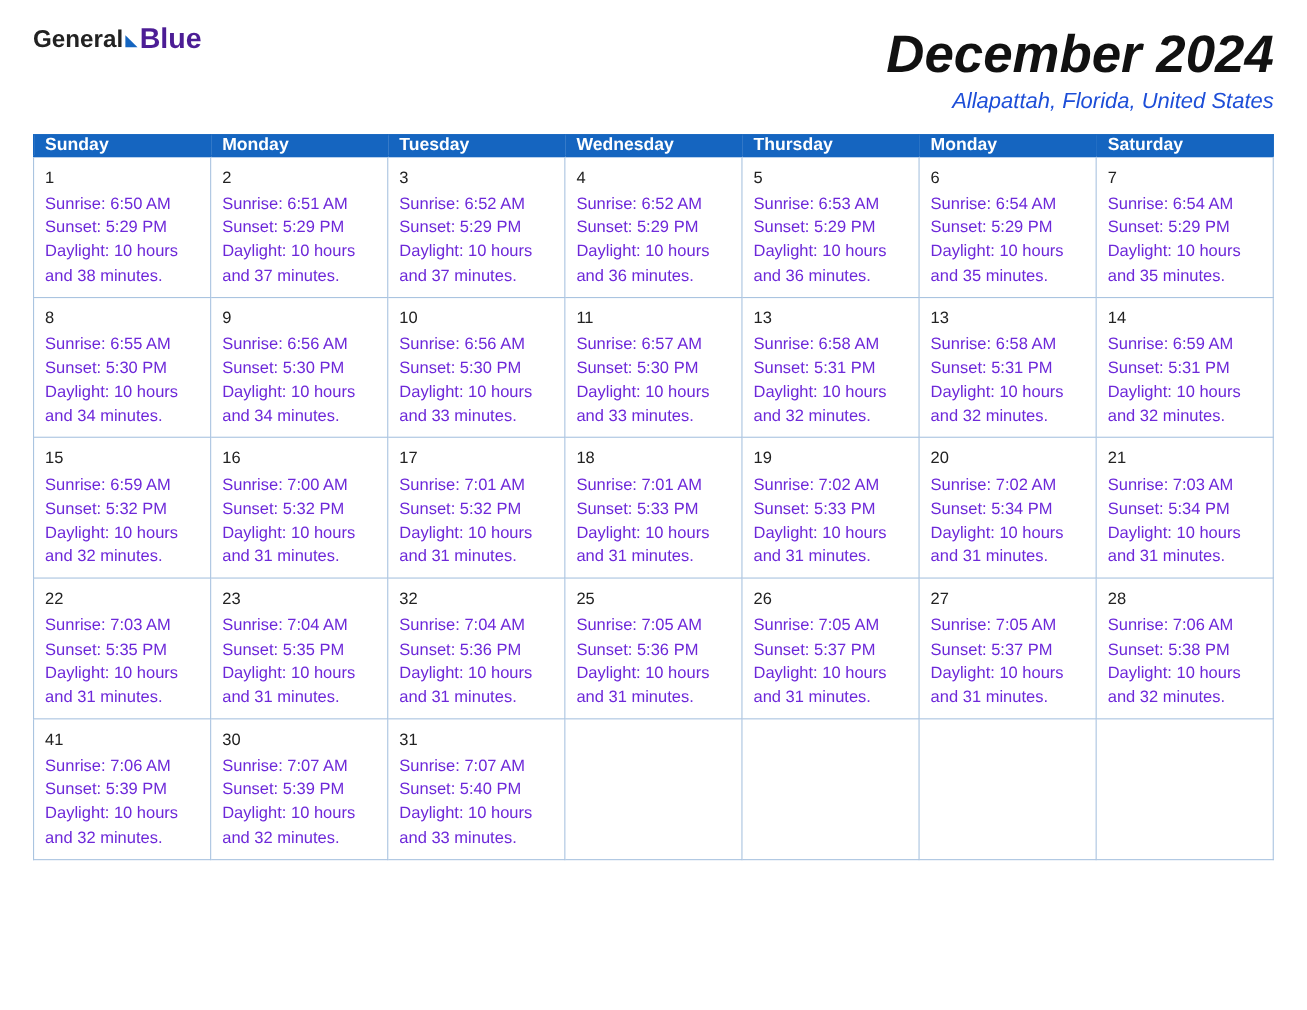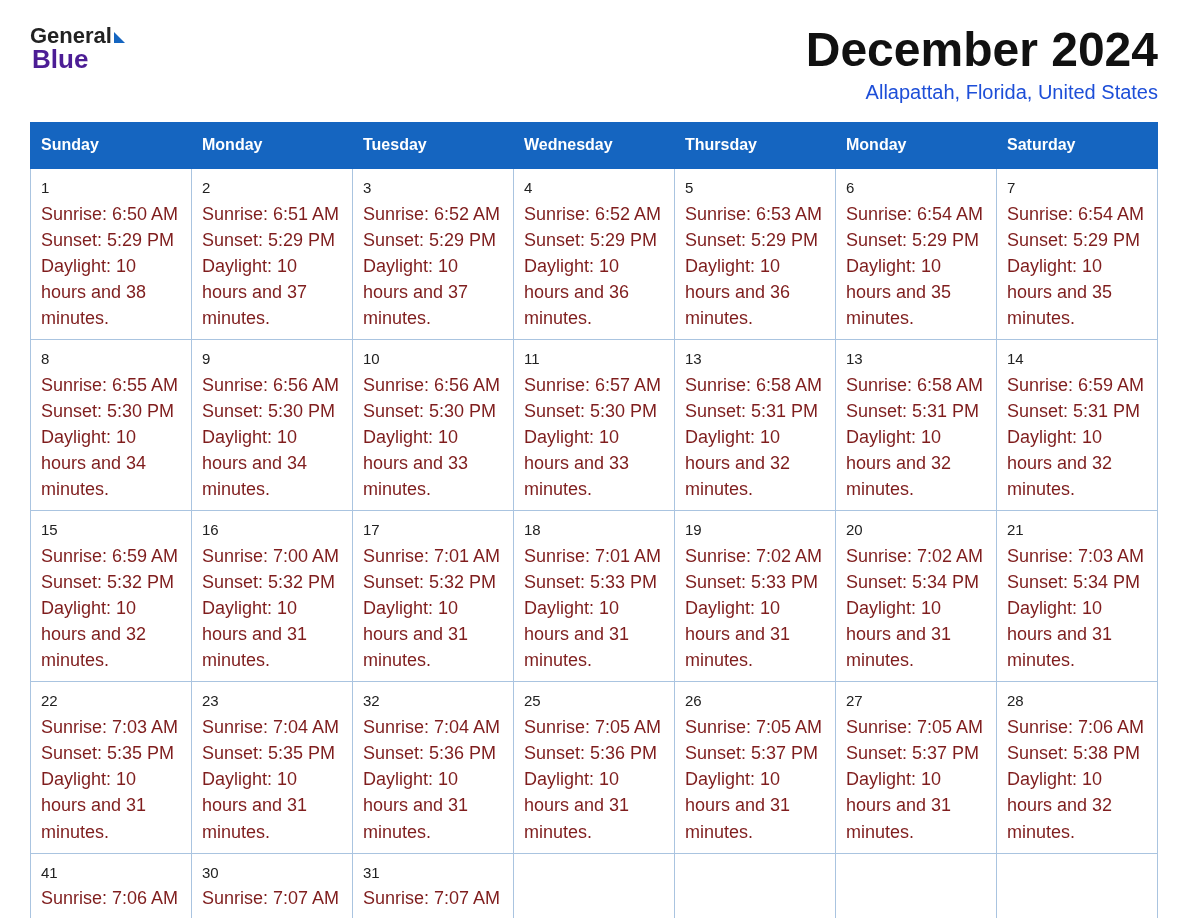--- a/index.html
+++ b/index.html
@@ -10,21 +10,21 @@
       padding: 24px 30px;
     }
     .header {
       display: flex;
       justify-content: space-between;
       align-items: flex-start;
       margin-bottom: 18px;
     }
     .logo {
       display: flex;
-      flex-direction: column;
+      flex-direction: row;
       align-items: flex-start;
     }
     .logo-text {
       display: flex;
       align-items: center;
       font-size: 22px;
       font-weight: bold;
       color: #222;
       line-height: 1.1;
     }
@@ -40,20 +40,21 @@
       margin-top: 2px;
     }
     .logo-blue {
       color: #4c1d95;
       font-weight: bold;
       font-size: 26px;
       margin-left: 2px;
     }
     .title-block {
       text-align: right;
+      font-style: italic;
     }
     .month-title {
       font-size: 48px;
       font-weight: bold;
       color: #111;
       line-height: 1.1;
     }
     .location {
       font-size: 20px;
       color: #1d4ed8;
@@ -62,42 +63,42 @@
     table {
       width: 100%;
       border-collapse: collapse;
       table-layout: fixed;
     }
     thead tr th {
       background-color: #1565c0;
       color: #fff;
       font-size: 16px;
       font-weight: bold;
-      padding: 13px 10px;
+      padding: 0 10px;
       text-align: left;
       border: 1px solid #1565c0;
     }
     tbody tr td {
       border: 1px solid #aac4e0;
       vertical-align: top;
       padding: 8px 10px;
       font-size: 13.5px;
       line-height: 1.45;
       height: 110px;
       background: #fff;
     }
     tbody tr td .day-number {
       font-size: 15px;
       font-weight: normal;
       display: block;
       margin-bottom: 2px;
     }
     tbody tr td .day-info {
-      font-size: 18px;
-      color: #7f1d1d;
+      font-size: 15px;
+      color: #6d28d9;
       line-height: 1.45;
     }
     tbody tr:first-child td {
       border-top: 2px solid #1565c0;
     }
     tbody tr td:empty {
       background: #fff;
     }
     .logo-line2 {
       display: flex;

